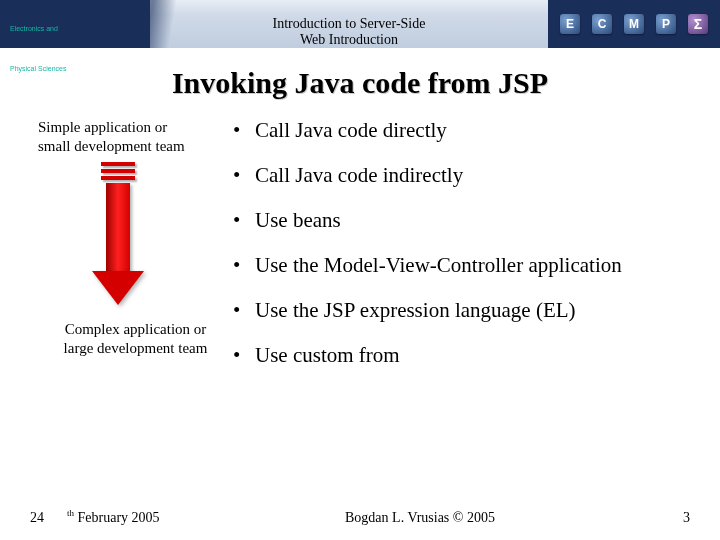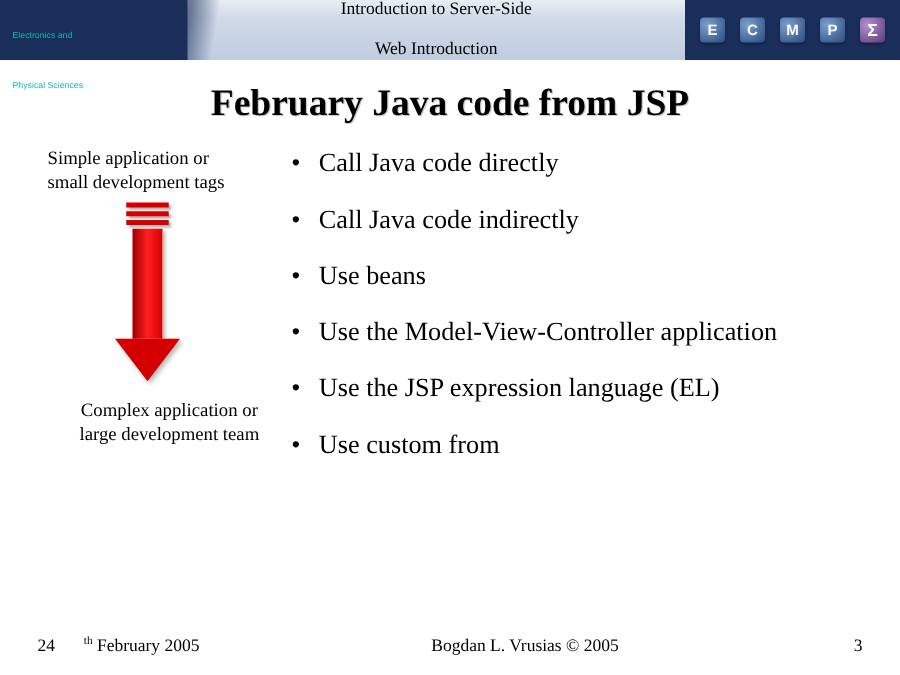--- a/index.html
+++ b/index.html
@@ -38,21 +38,21 @@
   }
   .dept {
     font-size: 7px;
     line-height: 8px;
   }
   .header-center {
     flex: 1;
     display: flex;
     flex-direction: column;
     align-items: center;
-    justify-content: space-between;
+    justify-content: flex-end;
     font-family: 'Times New Roman', serif;
     font-size: 14px;
     line-height: 16px;
     color: #000;
   }
   .header-right {
     width: 160px;
     background: #1a2e5a;
     display: flex;
     align-items: center;
@@ -208,27 +208,27 @@
   </div>
   <div class="header-right">
     <div class="badge">E</div>
     <div class="badge">C</div>
     <div class="badge">M</div>
     <div class="badge">P</div>
     <div class="badge sigma">Σ</div>
   </div>
 </div>
 
-<div class="title">February Java code from JSP</div>
+<div class="title">Invoking Java code from JSP</div>
 
 <div class="content">
   <div class="left-col">
     <div class="left-top-label">
       <span>Simple application or</span><br>
-      <span>small development tags</span>
+      <span>small development team</span>
     </div>
     <div class="arrow-wrap">
       <div class="arrow-bands">
         <div></div>
           <div></div>
           <div></div>
       </div>
       <div class="arrow-shaft"></div>
       <div class="arrow-head"></div>
     </div>

